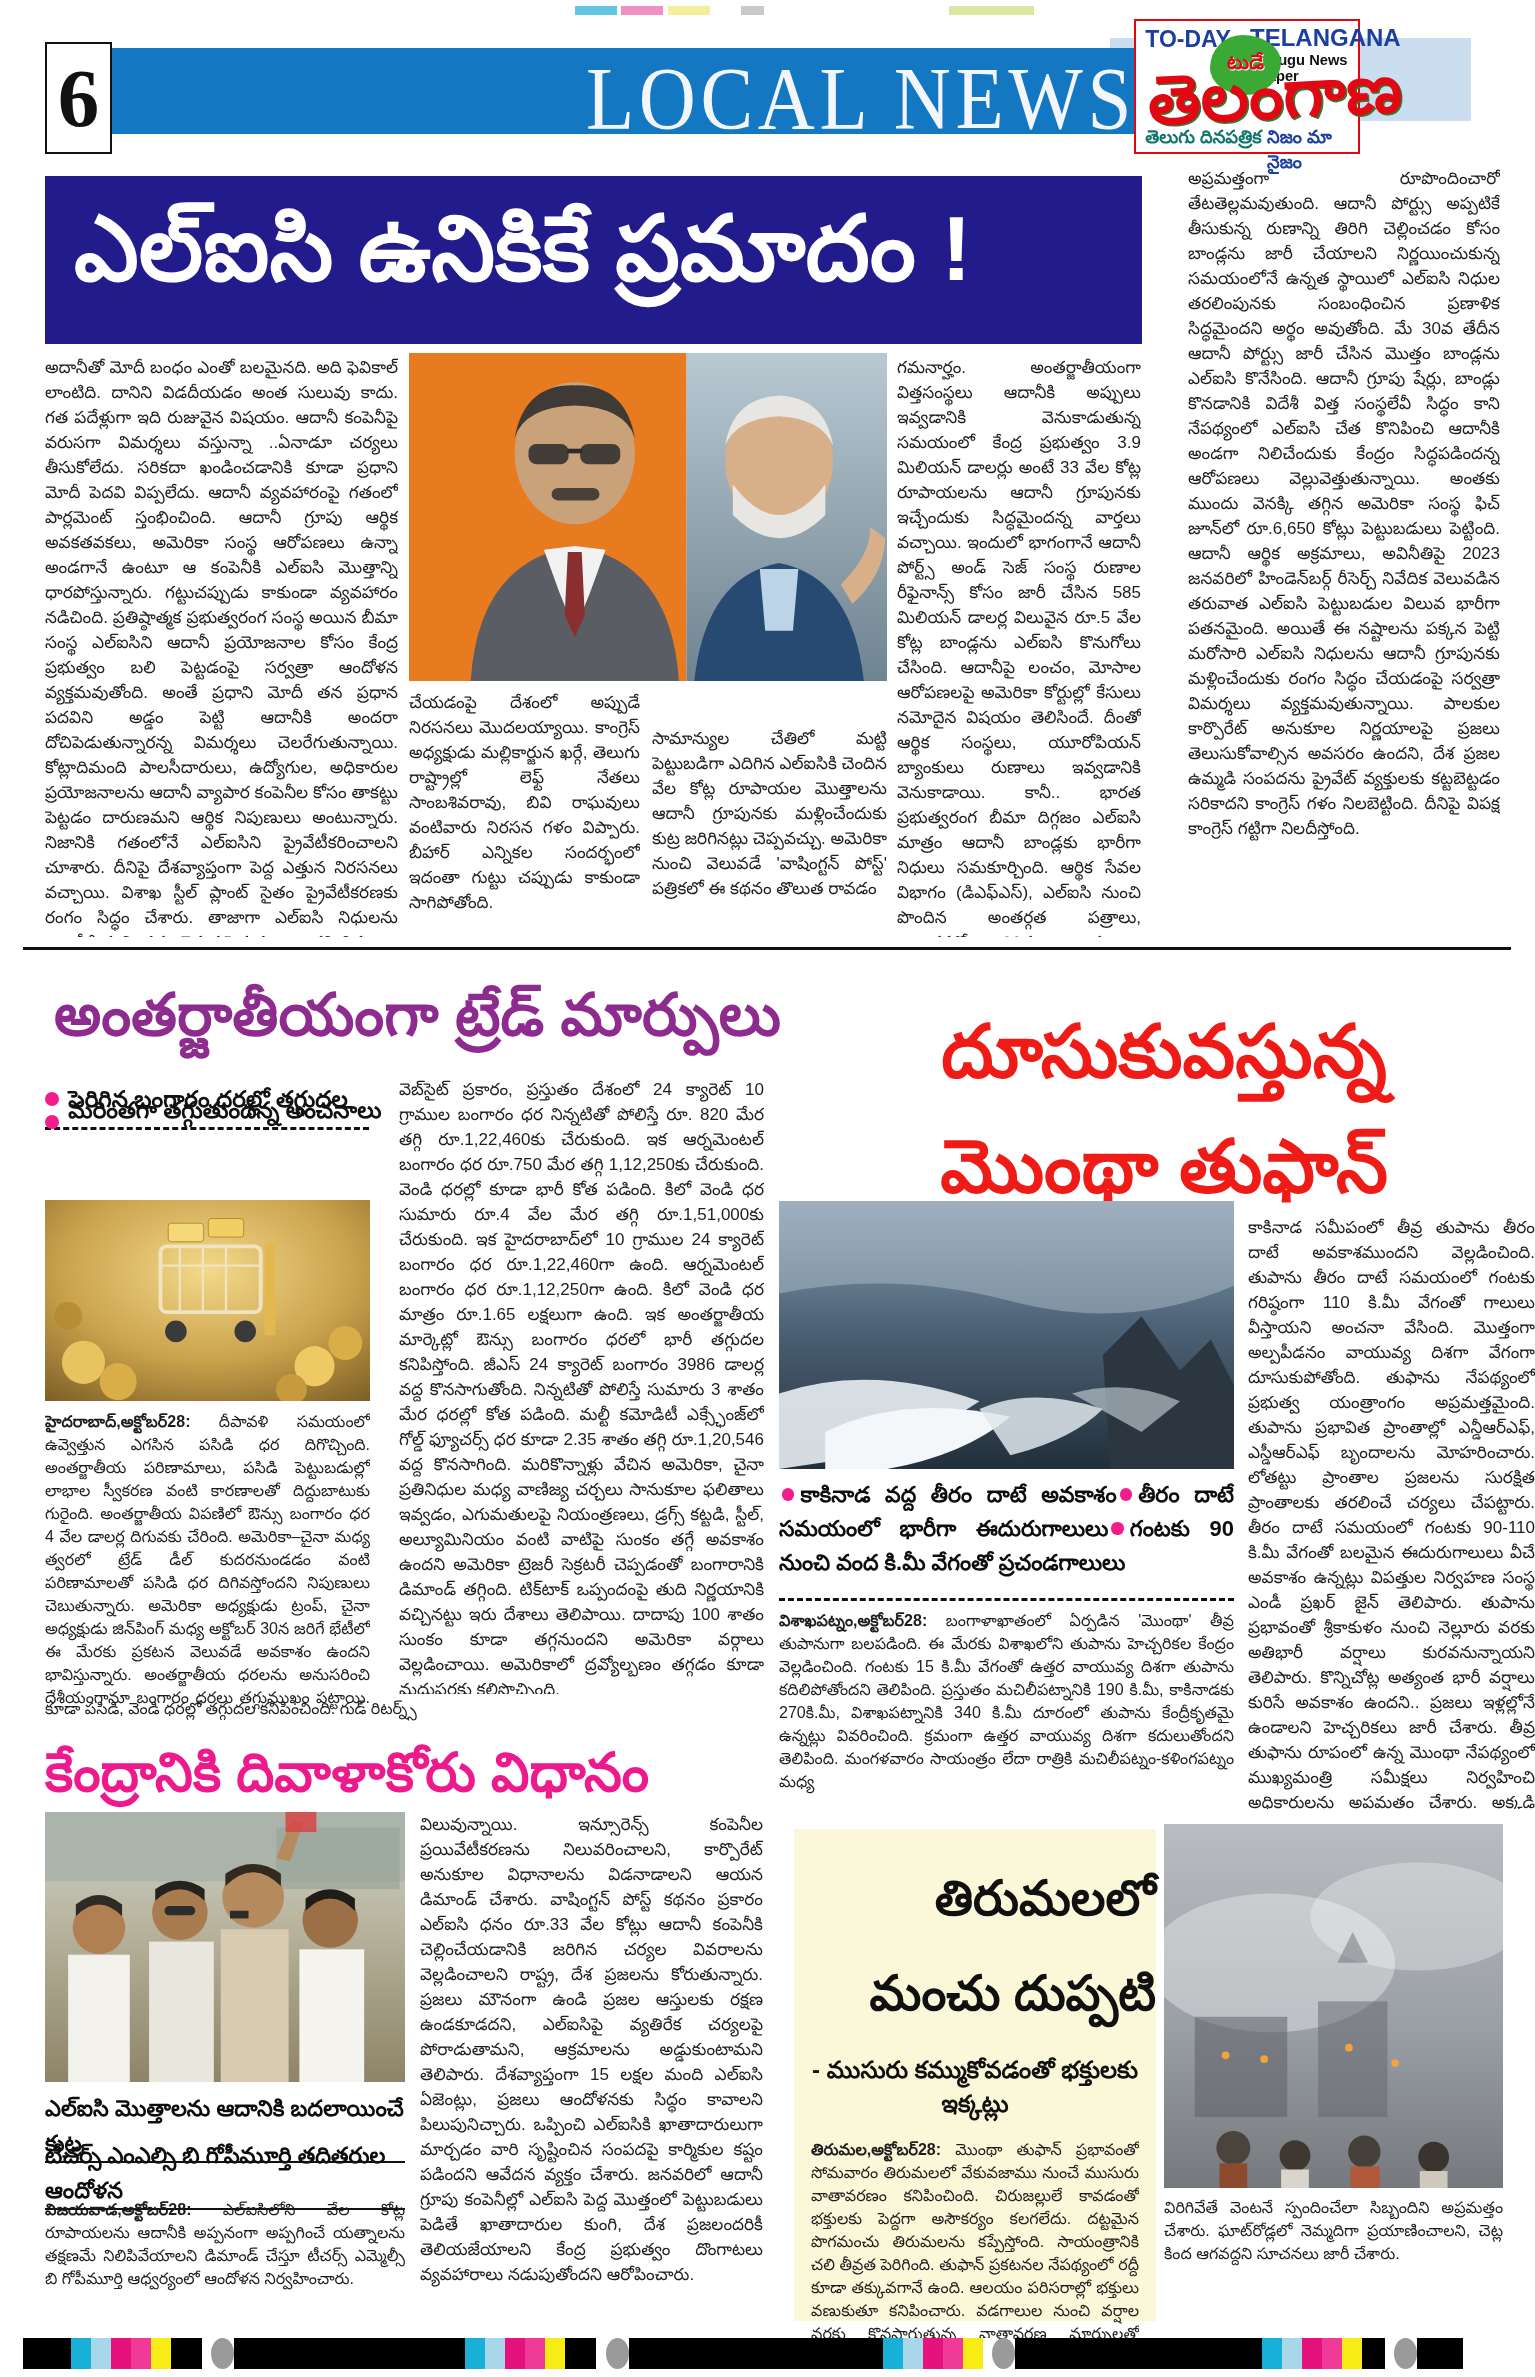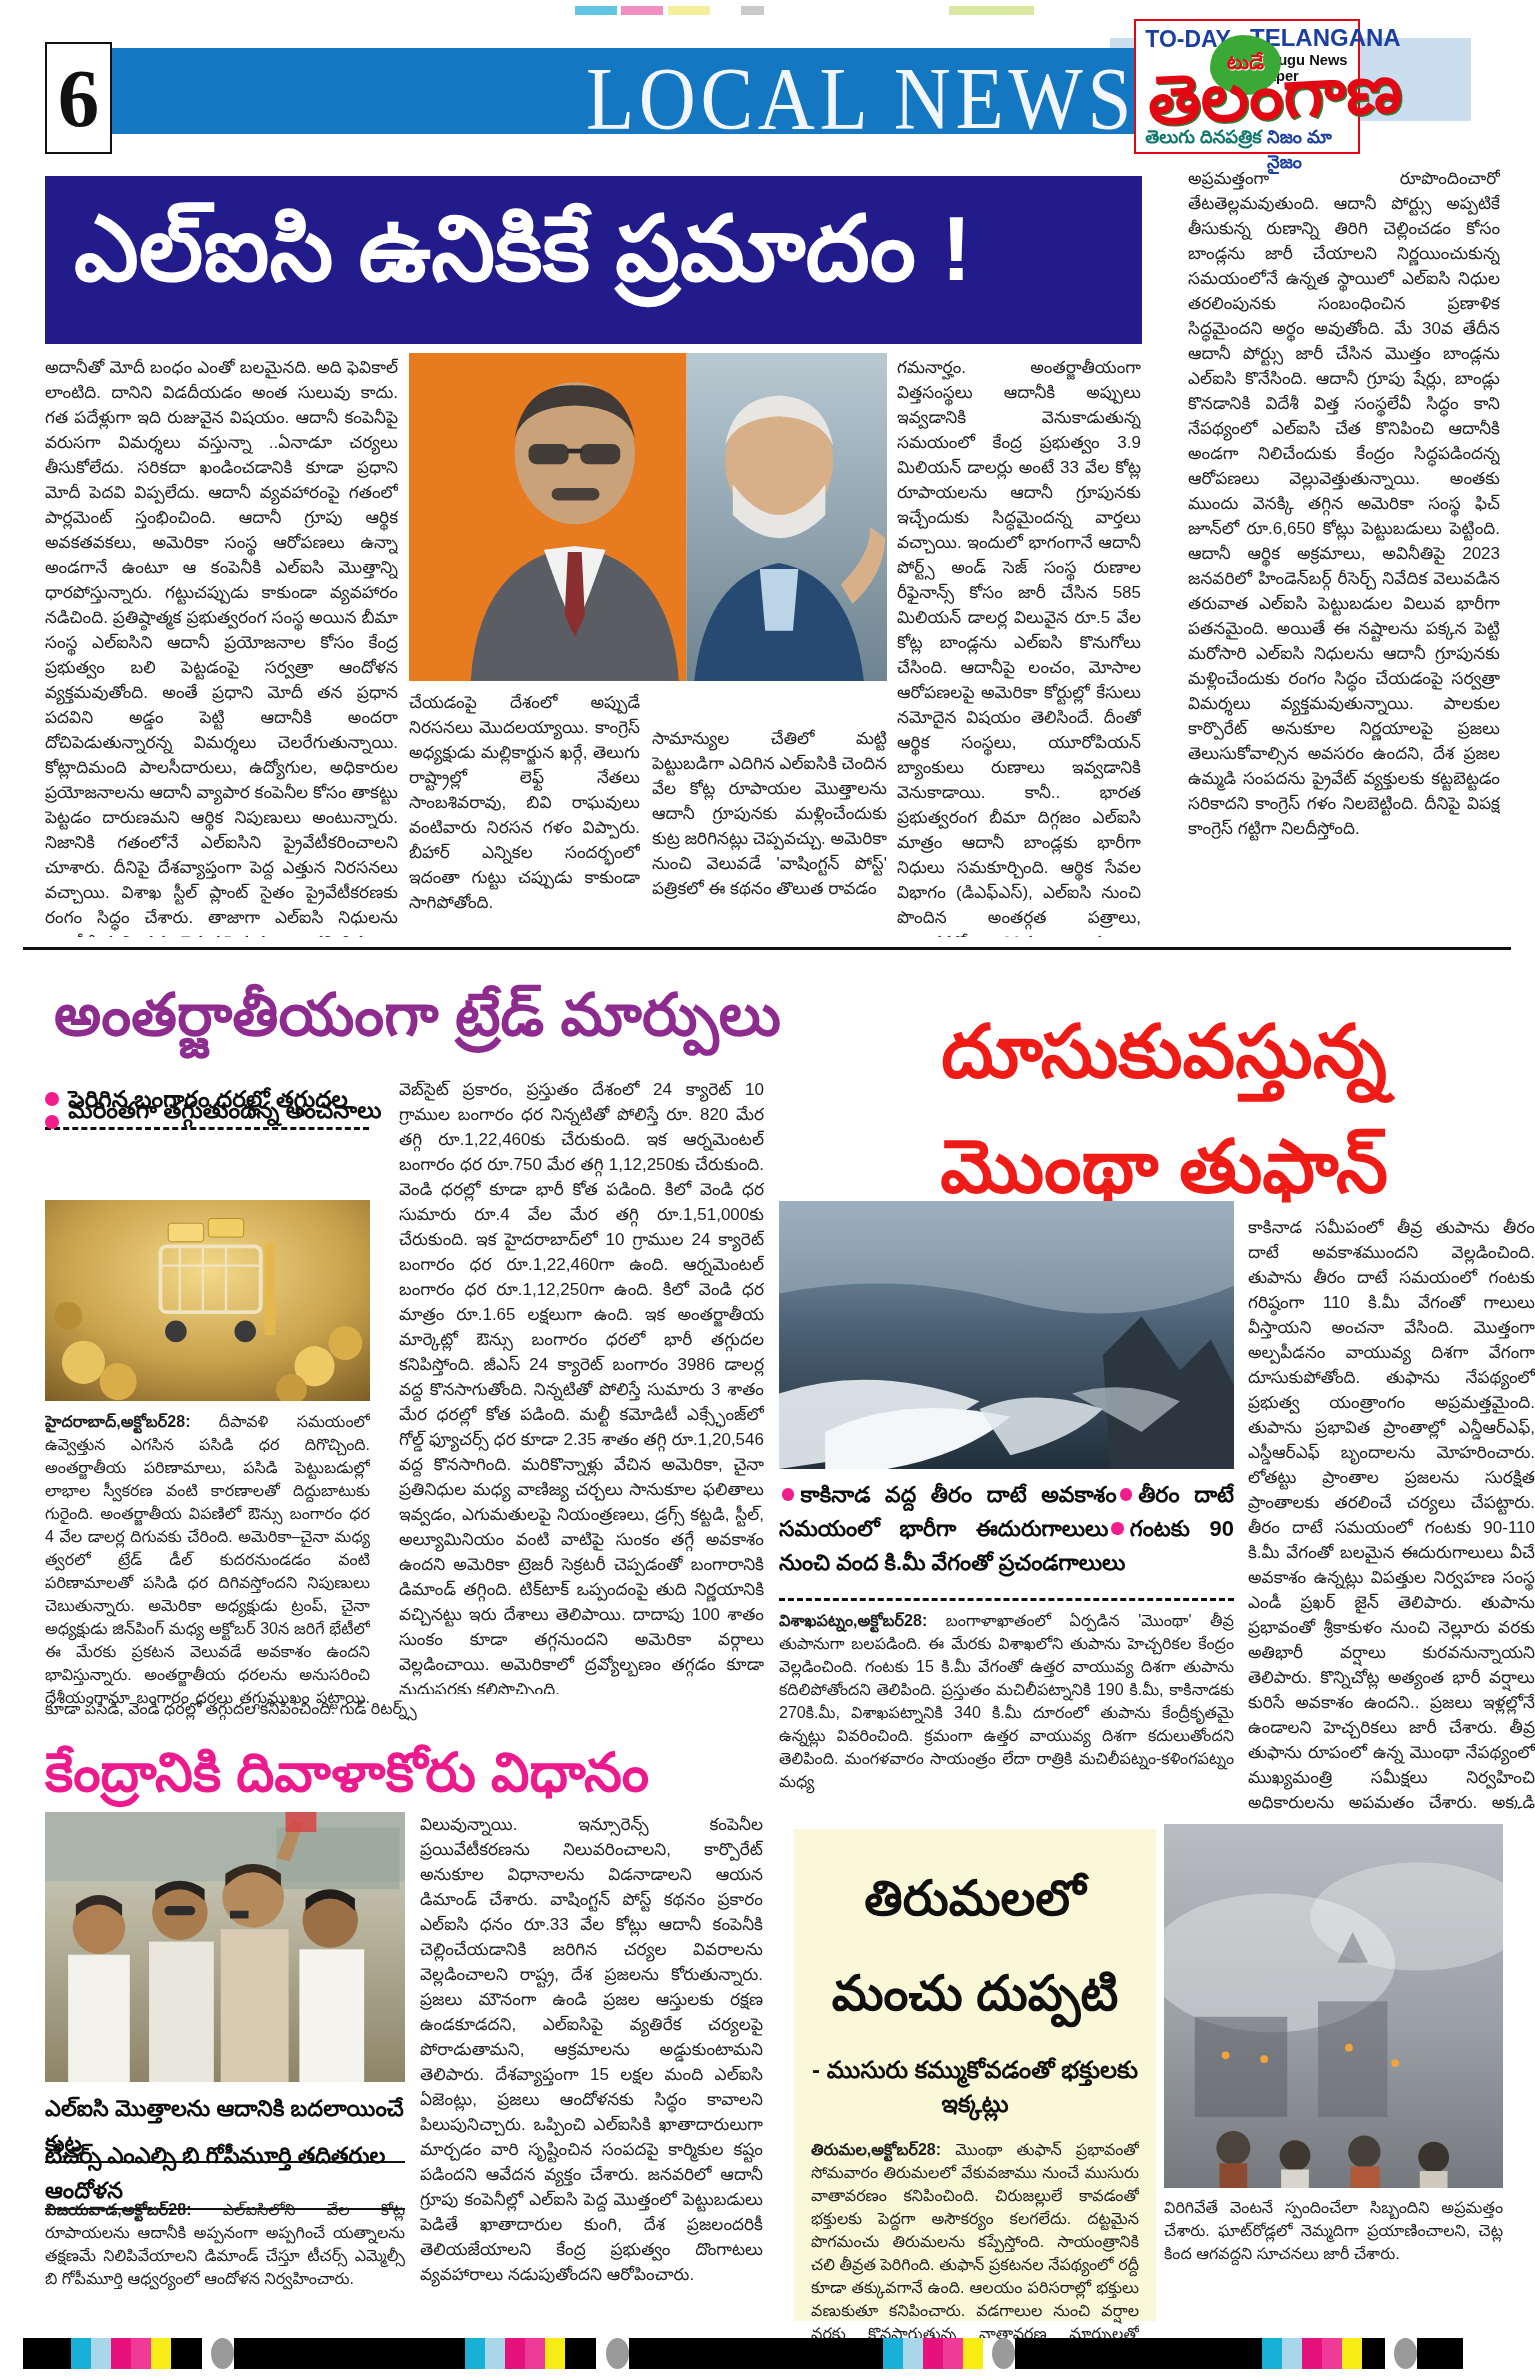--- a/index.html
+++ b/index.html
@@ -255,21 +255,21 @@
   <div class="abs photo-cap" style="left:45px;top:2091px;width:360px;">ఎల్ఐసి మొత్తాలను ఆదానికి బదలాయించే కుట్ర</div>
 
   <div class="abs col smallcol" style="left:45px;top:2198px;width:360px;height:123px;">
     <span class="dl">విజయవాడ,అక్టోబర్28:</span>
     <span>ఎల్ఐసిలోని వేల కోట్ల రూపాయలను ఆదానీకి అప్పనంగా అప్పగించే యత్నాలను తక్షణమే నిలిపివేయాలని డిమాండ్ చేస్తూ టీచర్స్ ఎమ్మెల్సీ బి గోపీమూర్తి ఆధ్వర్యంలో ఆందోళన నిర్వహించారు.</span>
   </div>
 
   <div class="abs col" style="left:420px;top:1812px;width:343px;height:509px;">విలువున్నాయి. ఇన్సూరెన్స్ కంపెనీల ప్రయివేటీకరణను నిలువరించాలని, కార్పొరేట్ అనుకూల విధానాలను విడనాడాలని ఆయన డిమాండ్ చేశారు. వాషింగ్టన్ పోస్ట్ కథనం ప్రకారం ఎల్ఐసి ధనం రూ.33 వేల కోట్లు ఆదానీ కంపెనీకి చెల్లించేయడానికి జరిగిన చర్యల వివరాలను వెల్లడించాలని రాష్ట్ర, దేశ ప్రజలను కోరుతున్నారు. ప్రజలు మౌనంగా ఉండి ప్రజల ఆస్తులకు రక్షణ ఉండకూడదని, ఎల్ఐసిపై వ్యతిరేక చర్యలపై పోరాడుతామని, ఆక్రమాలను అడ్డుకుంటామని తెలిపారు. దేశవ్యాప్తంగా 15 లక్షల మంది ఎల్ఐసి ఏజెంట్లు, ప్రజలు ఆందోళనకు సిద్ధం కావాలని పిలుపునిచ్చారు. ఒప్పించి ఎల్ఐసికి ఖాతాదారులుగా మార్చడం వారి సృష్టించిన సంపదపై కార్మికుల కష్టం పడిందని ఆవేదన వ్యక్తం చేశారు. జనవరిలో ఆదానీ గ్రూపు కంపెనీల్లో ఎల్ఐసి పెద్ద మొత్తంలో పెట్టుబడులు పెడితే ఖాతాదారుల కుంగి, దేశ ప్రజలందరికీ తెలియజేయాలని కేంద్ర ప్రభుత్వం దొంగాటలు వ్యవహారాలు నడుపుతోందని ఆరోపించారు.</div>
 
   <div class="abs ybox" style="left:794px;top:1829px;width:362px;height:492px;">
-    <div class="ybox-title" style="padding-top:21.6px;">
+    <div class="ybox-title" style="padding-top:21.6px;text-align:right;">
       <div>తిరుమలలో</div>
       <div>మంచు దుప్పటి</div>
     </div>
     <div class="ybox-sub" style="margin-top:14px;">- ముసురు కమ్ముకోవడంతో భక్తులకు ఇక్కట్లు</div>
     <div class="col smallcol" style="margin:14px 17px 0 17px;height:201px;">
       <span class="dl">తిరుమల,అక్టోబర్28:</span>
       <span>మొంథా తుఫాన్ ప్రభావంతో సోమవారం తిరుమలలో వేకువజాము నుంచే ముసురు వాతావరణం కనిపించింది. చిరుజల్లులే కావడంతో భక్తులకు పెద్దగా అసౌకర్యం కలగలేదు. దట్టమైన పొగమంచు తిరుమలను కప్పేస్తోంది. సాయంత్రానికి చలి తీవ్రత పెరిగింది. తుఫాన్ ప్రకటనల నేపథ్యంలో రద్దీ కూడా తక్కువగానే ఉంది. ఆలయం పరిసరాల్లో భక్తులు వణుకుతూ కనిపించారు. వడగాలుల నుంచి వర్షాల వరకు కొనసాగుతున్న వాతావరణ మార్పులతో అధికారులు అప్రమత్తమయ్యారు. తరుచూ కొండదోవలను విరిగినట్టి ప్రాంతాల్లో హెచ్చరిక బోర్డులు ఏర్పాటు చేశారు.</span>
     </div>
   </div>
 

